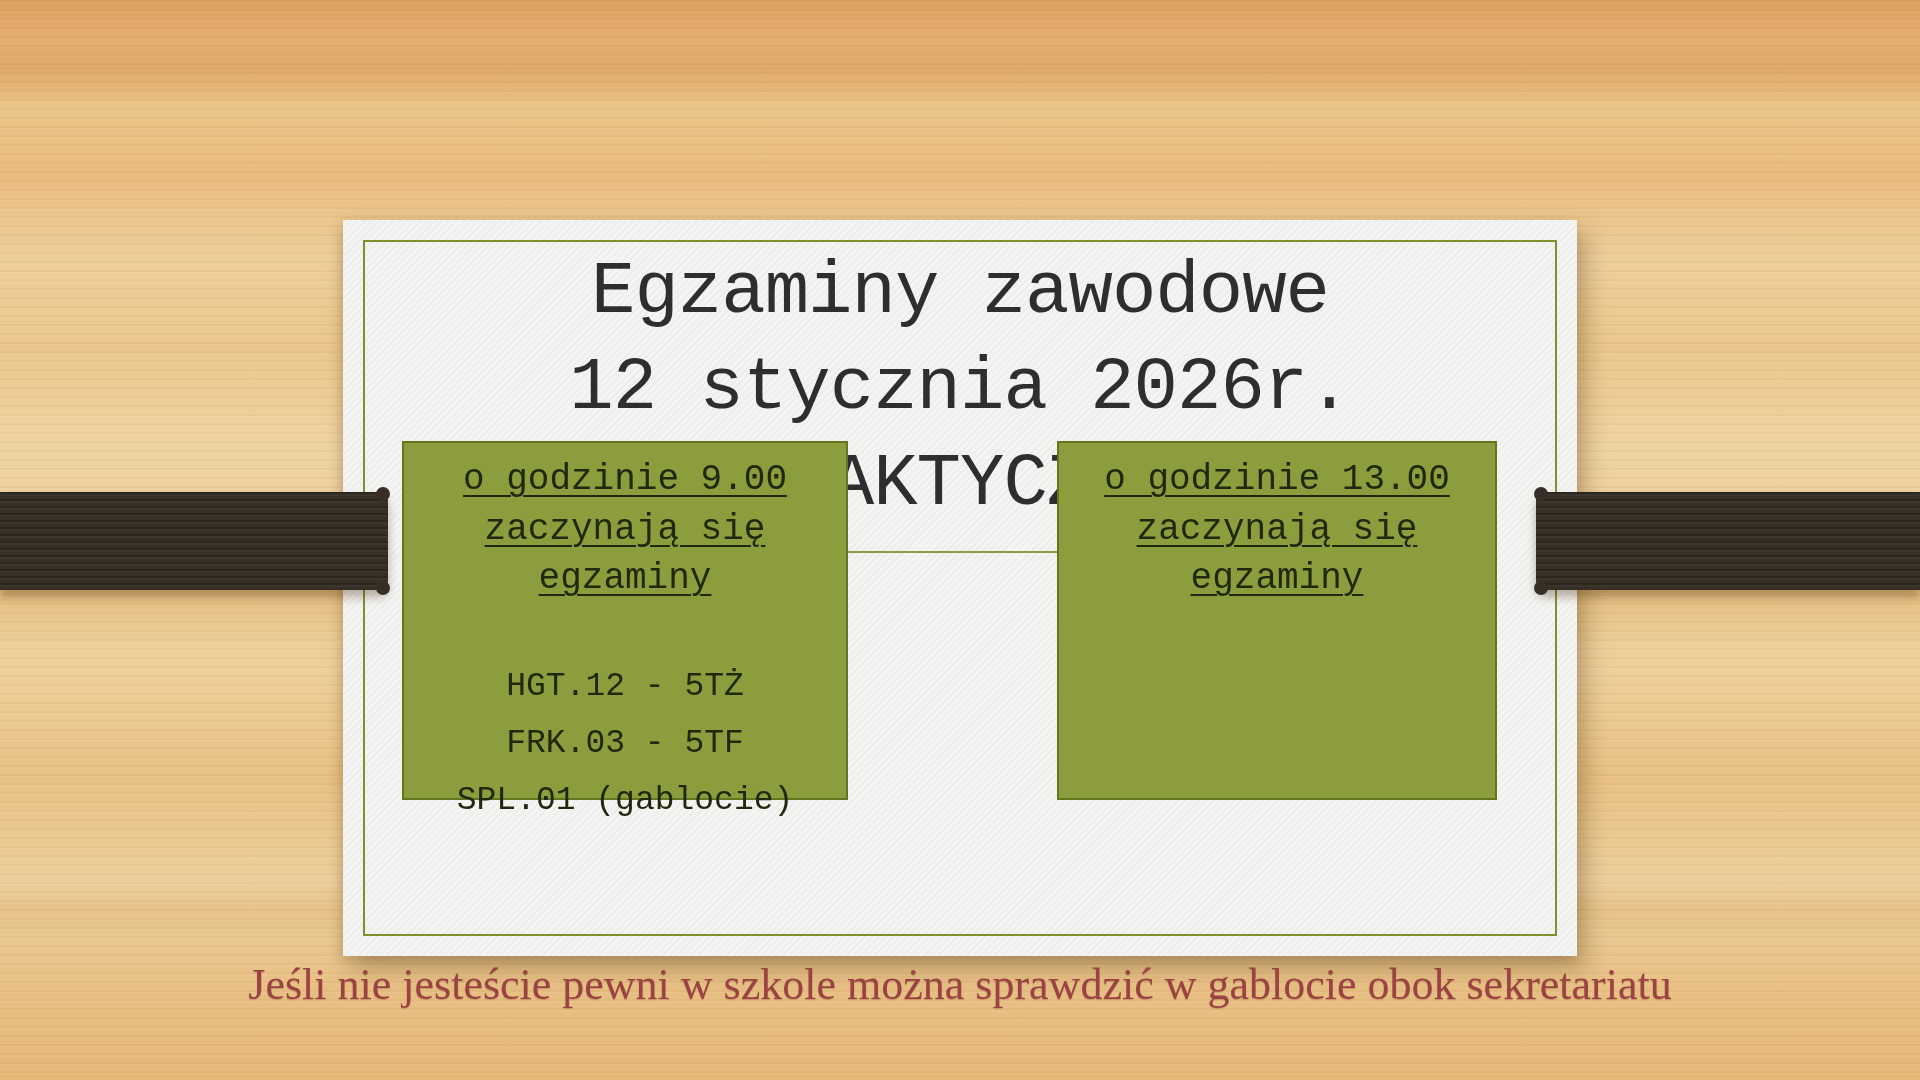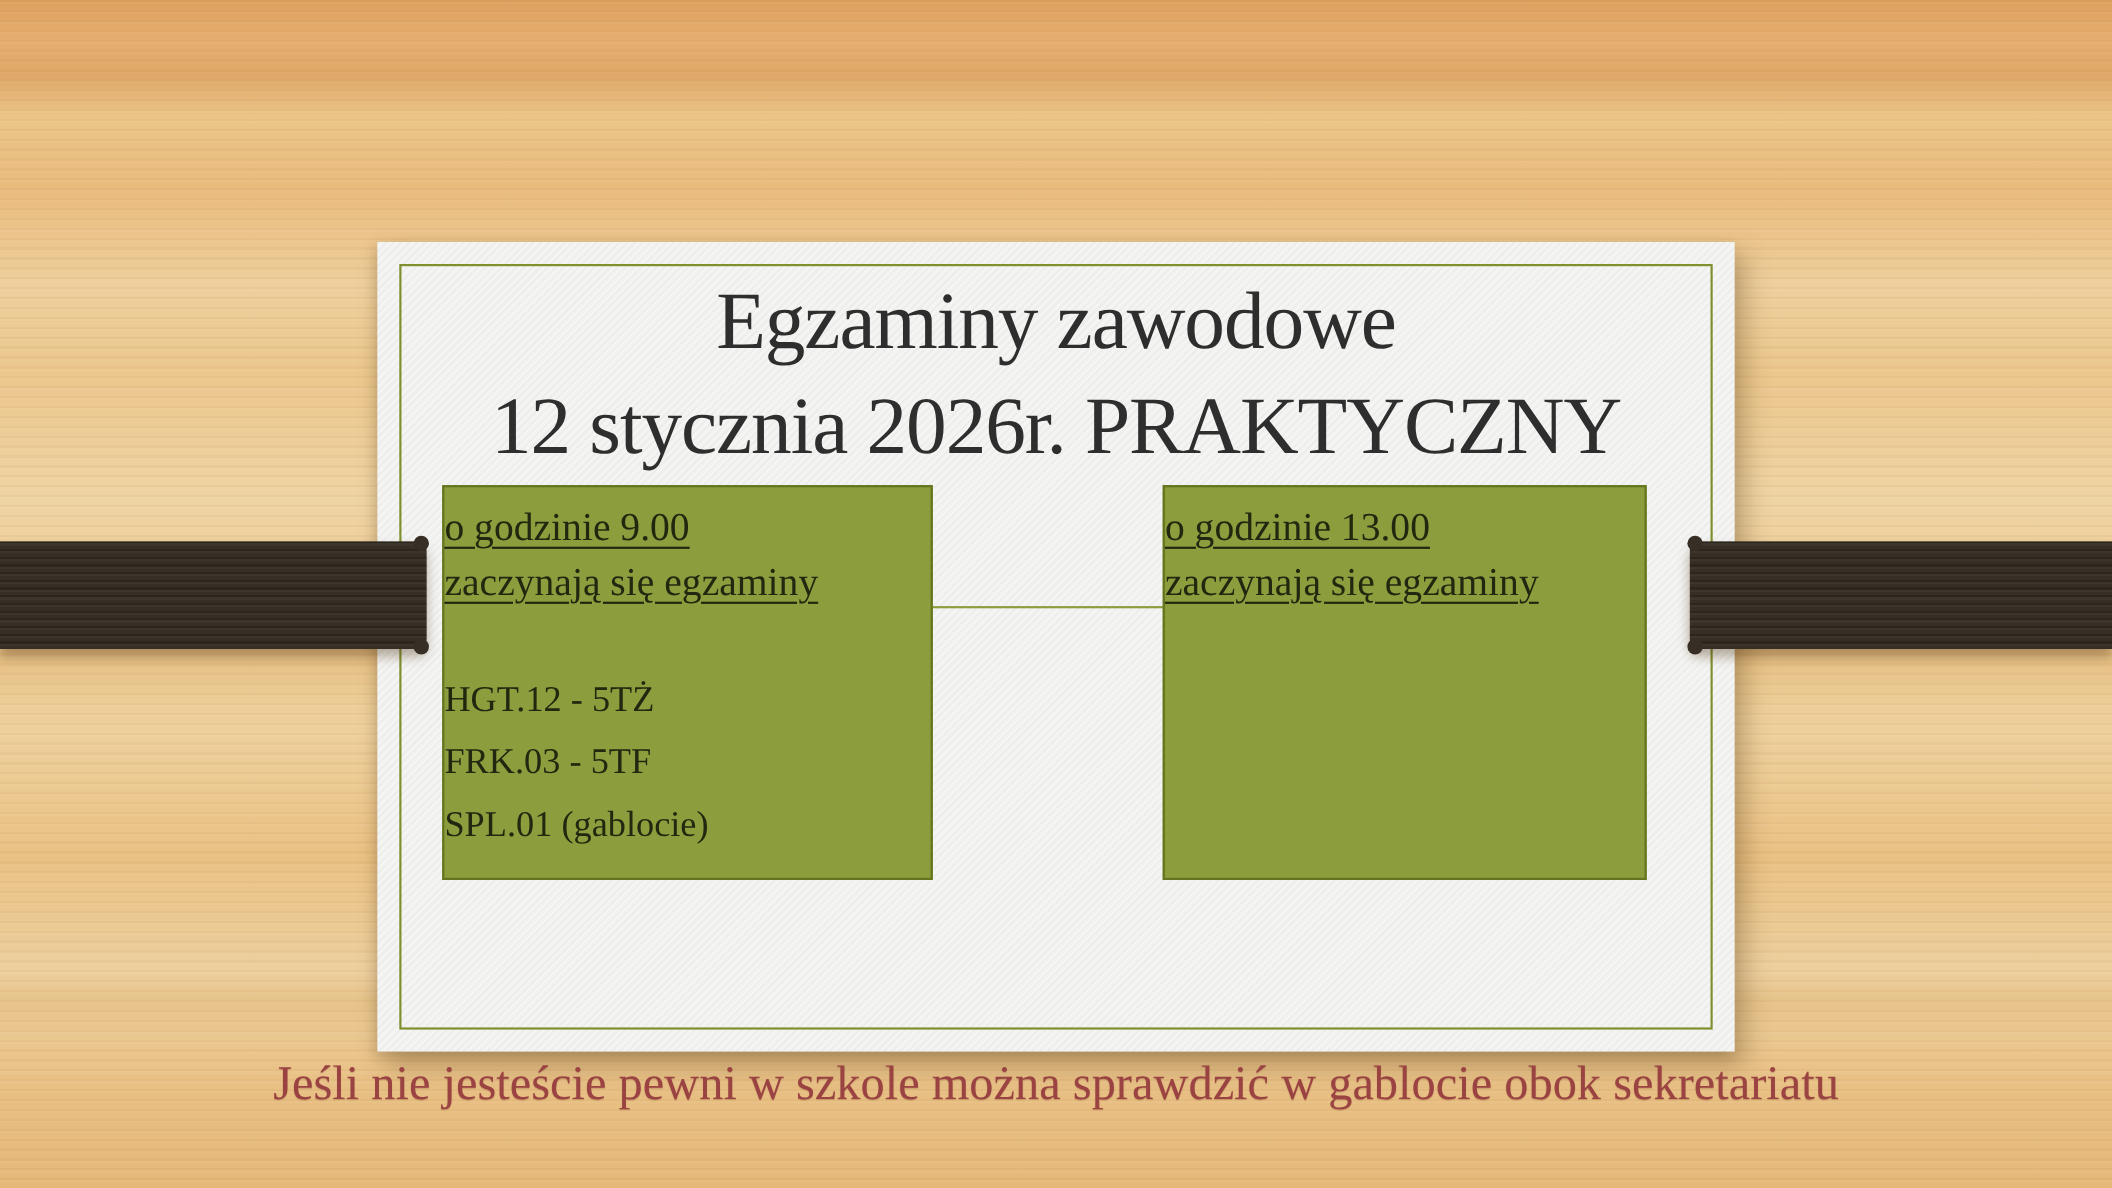--- a/index.html
+++ b/index.html
@@ -18,33 +18,34 @@
   .band-a{top:36px;height:70px;background:linear-gradient(180deg,rgba(196,124,52,0),rgba(196,124,52,.28) 45%,rgba(196,124,52,0));}
   .band-b{top:555px;height:90px;background:linear-gradient(180deg,rgba(200,140,60,0),rgba(200,140,60,.18) 50%,rgba(200,140,60,0));}
   .band-c{top:880px;height:60px;background:linear-gradient(180deg,rgba(200,140,60,0),rgba(200,140,60,.15) 50%,rgba(200,140,60,0));}
 
   .card{
     position:absolute;left:343px;top:220px;width:1234px;height:736px;
     background:
       repeating-linear-gradient(135deg, rgba(150,150,148,0.07) 0 2px, rgba(0,0,0,0) 2px 5px),
       var(--card-bg,#f4f4f2);
     box-shadow: 8px 12px 22px rgba(90,60,20,.35), -3px 4px 10px rgba(90,60,20,.18);
+    font-family: Liberation Mono, monospace;
   }
   .card-border{
     position:absolute;inset:20px;border:2px solid var(--card-border,#7f912f);
     pointer-events:none;
   }
   .title{
     position:absolute;left:0;right:0;top:24px;text-align:center;
     font-size:74px;line-height:1.3;color:var(--title-text,#2e2e2e);letter-spacing:-1px;
   }
   .box{
     position:absolute;top:221px;height:359px;box-sizing:border-box;
     background:var(--olive,#8c9d3e);border:2px solid var(--olive-border,#64751f);
-    text-align:left;color:var(--box-text,#20290f);
+    text-align:center;color:var(--box-text,#20290f);
   }
   .box-left{left:59px;width:446px;}
   .box-right{left:714px;width:440px;}
   .box-header{margin-top:12px;font-size:36px;line-height:1.38;}
   .box-header div{text-decoration:underline;text-decoration-thickness:2px;text-underline-offset:6px;}
   .box-items{margin-top:54px;}
   .box-right .box-items{margin-top:88px;}
   .item{font-size:33px;line-height:57px;white-space:pre-wrap;}
   .connector{
     position:absolute;left:505px;top:331px;width:234px;height:2px;

